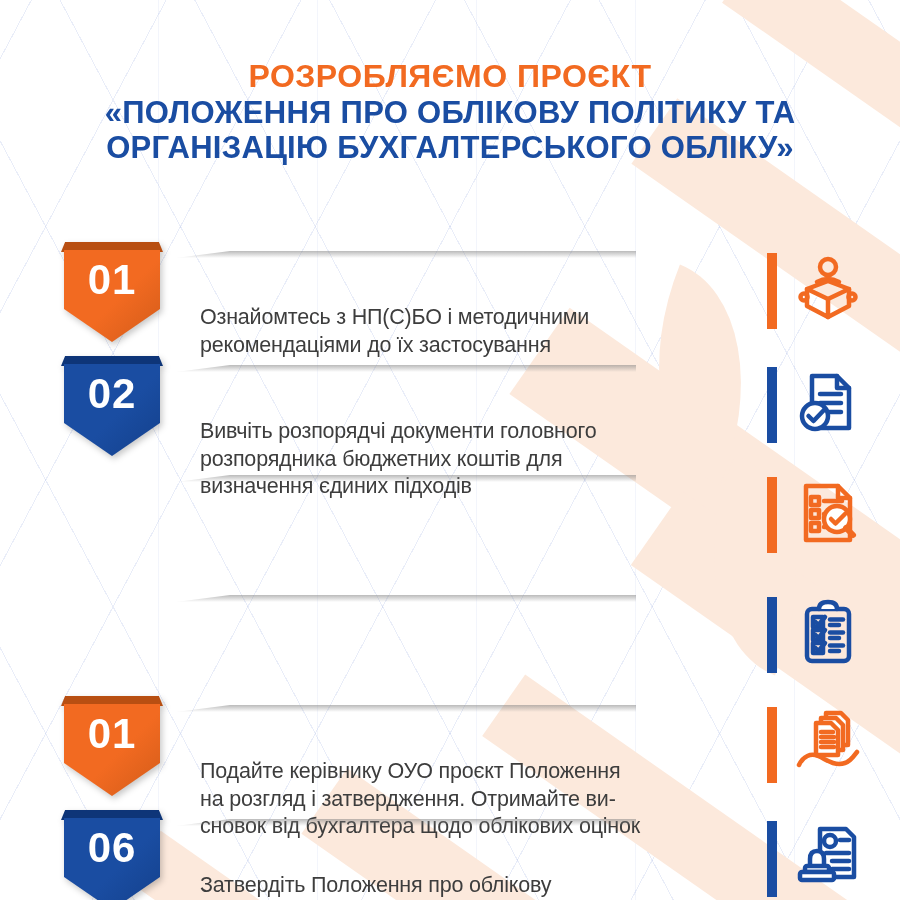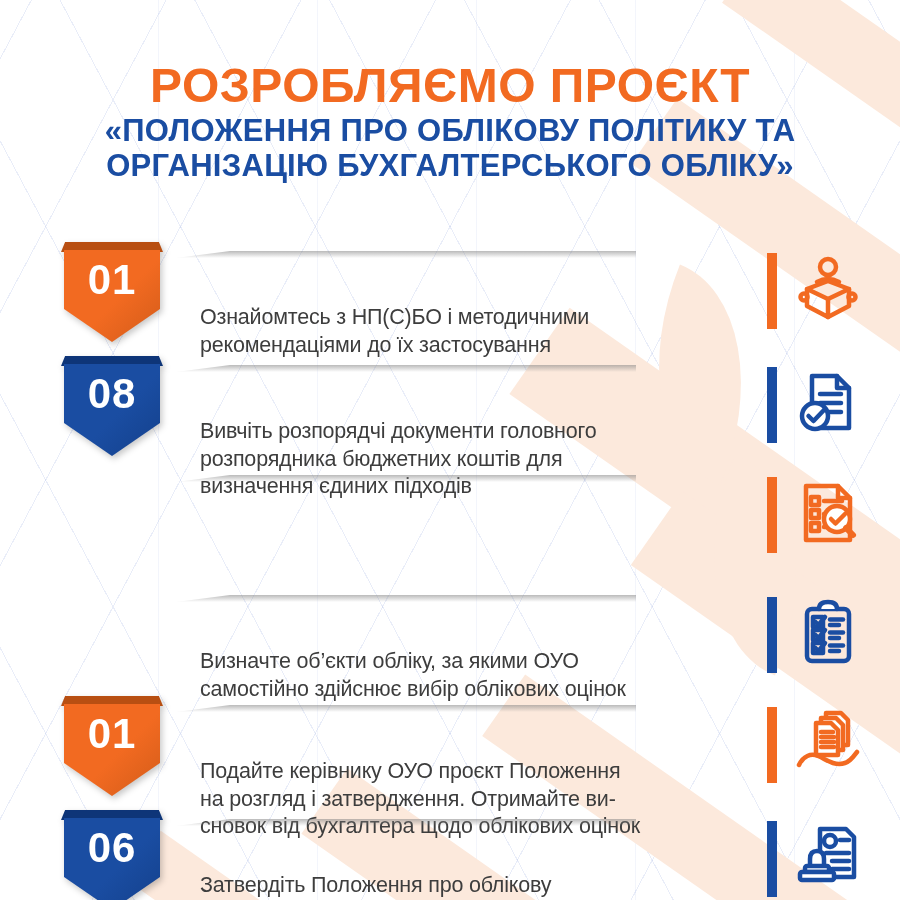--- a/index.html
+++ b/index.html
@@ -18,21 +18,21 @@
 
   
   .decor{position:absolute;inset:0;z-index:0;pointer-events:none;}
   .stripe{position:absolute;background:var(--peach);transform:rotate(-55deg);}
   .leaf{position:absolute;background:var(--peach);border-radius:0 100% 0 100%;transform:rotate(22deg);}
 
   .content{position:absolute;inset:0;z-index:1;}
 
   
   .hdr{position:absolute;top:58px;left:0;width:900px;text-align:center;}
-  .title{font-size:48px;font-weight:700;letter-spacing:.5px;color:var(--orange);}
+  .title{font-size:32px;font-weight:700;letter-spacing:.5px;color:var(--orange);}
   .subtitle{font-size:31px;line-height:35px;font-weight:700;color:var(--blue);white-space:pre-line;letter-spacing:.3px;}
 
   
   .step{position:absolute;left:0;width:788px;height:112px;}
   .step.orange{--accent:var(--orange);--accent-dark:#b84f12;}
   .step.blue{--accent:var(--blue);--accent-dark:#0e3578;}
 
   .badge{position:absolute;left:64px;top:0;width:96px;height:100px;filter:drop-shadow(2px 3px 3px rgba(0,0,0,.22));}
   .badge-cap{position:absolute;top:0;left:-3px;right:-3px;height:10px;background:var(--accent-dark);clip-path:polygon(4% 0,96% 0,100% 100%,0 100%);}
   .badge-body{position:absolute;top:8px;left:0;right:0;bottom:0;background:linear-gradient(135deg,var(--accent) 55%,var(--accent-dark) 140%);clip-path:polygon(0 0,100% 0,100% 64%,50% 100%,0 64%);display:flex;justify-content:center;}
@@ -94,21 +94,21 @@
           <circle cx="12" cy="43" r="3.5"></circle>
           <circle cx="60" cy="43" r="3.5"></circle>
         </svg>
       </div>
     </section>
 
     <section class="step blue" style="top:356px">
       <div class="badge">
         <div class="badge-cap"></div>
         <div class="badge-body">
-          <span class="badge-num">08</span>
+          <span class="badge-num">02</span>
         </div>
       </div>
       <div class="card-edge"></div>
       <p class="step-text">Вивчіть розпорядчі документи головного
 розпорядника бюджетних коштів для
 визначення єдиних підходів</p>
       <div class="accent-bar"></div>
       <div class="icon">
         <svg viewBox="0 0 72 72" fill="none" stroke="currentColor" stroke-width="4.5" stroke-linecap="round" stroke-linejoin="round">
           <path d="M20 8 H45 L57 20 V60 H20 Z"></path>
@@ -137,22 +137,20 @@
             <path d="M32 49 H34"></path>
           <circle cx="45" cy="41" r="13" fill="#fff"></circle>
           <path d="M39 41 l4.5 4.5 L53 36"></path>
           <path d="M54 50 L61 57" stroke-width="6"></path>
         </svg>
       </div>
     </section>
 
     <section class="step blue" style="top:586px">
       <div class="card-edge"></div>
-      <p class="step-text">Визначте об’єкти обліку, за якими ОУО
-самостійно здійснює вибір облікових оцінок</p>
       <div class="accent-bar"></div>
       <div class="icon">
         <svg viewBox="0 0 72 72" fill="none" stroke="currentColor" stroke-width="4.5" stroke-linecap="round" stroke-linejoin="round">
           <rect x="15" y="11" width="42" height="52" rx="5"></rect>
           <path d="M27 11 q0 -7 9 -7 q9 0 9 7" fill="#fff"></path>
           <rect x="21" y="19" width="10" height="10"></rect>
           <path d="M23.5 24 l3 3 L33 19"></path>
           <path d="M38 21.5 H51"></path>
             <path d="M38 27 H47"></path>
           <rect x="21" y="32" width="10" height="10"></rect>

